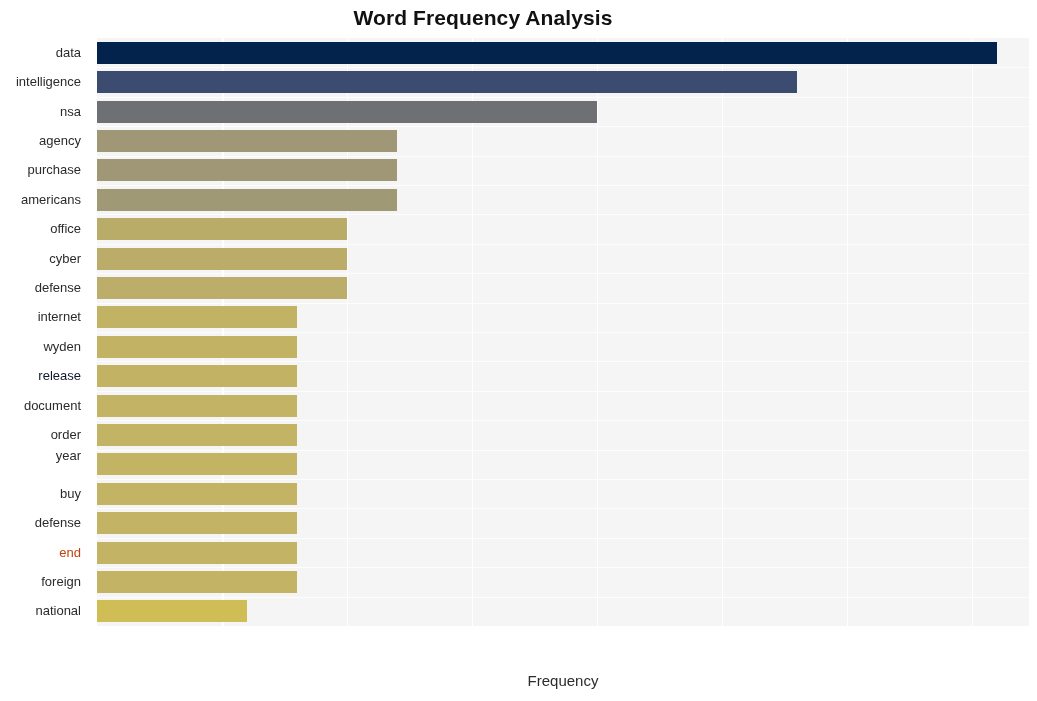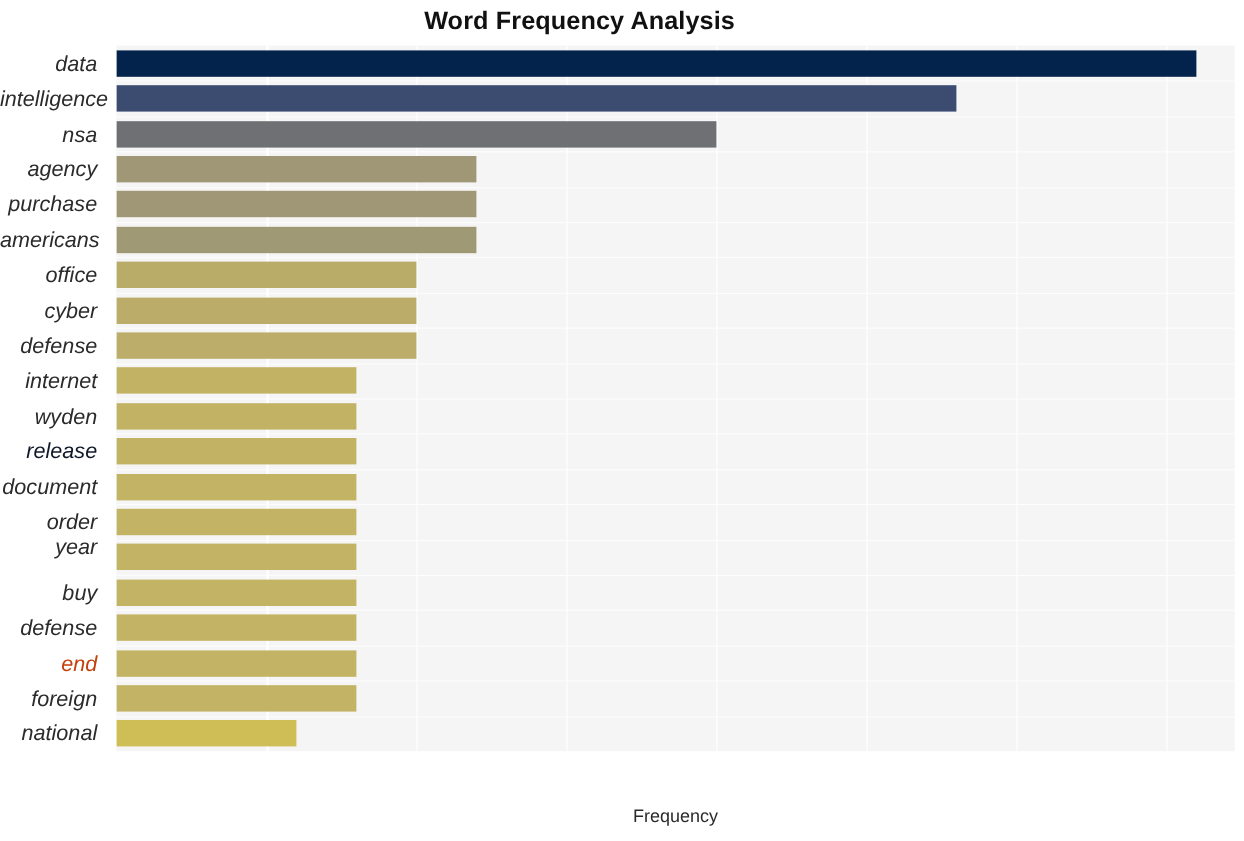--- a/index.html
+++ b/index.html
@@ -72,24 +72,23 @@
     left: 0;
     height: 22px;
     border-radius: 0;
   }
 
   
   .ytick {
     position: absolute;
     right: 1029px; 
     text-align: right;
-    font-size: 18px;
+    font-size: 13px;
     color: #2b2b2b;
     white-space: nowrap;
-    font-style: italic;
   }
   #y-axis {
     position: absolute;
     left: 0;
     top: 38px;
     width: 89px;
     height: 588px;
   }
   #y-axis .ytick {
     position: absolute;

